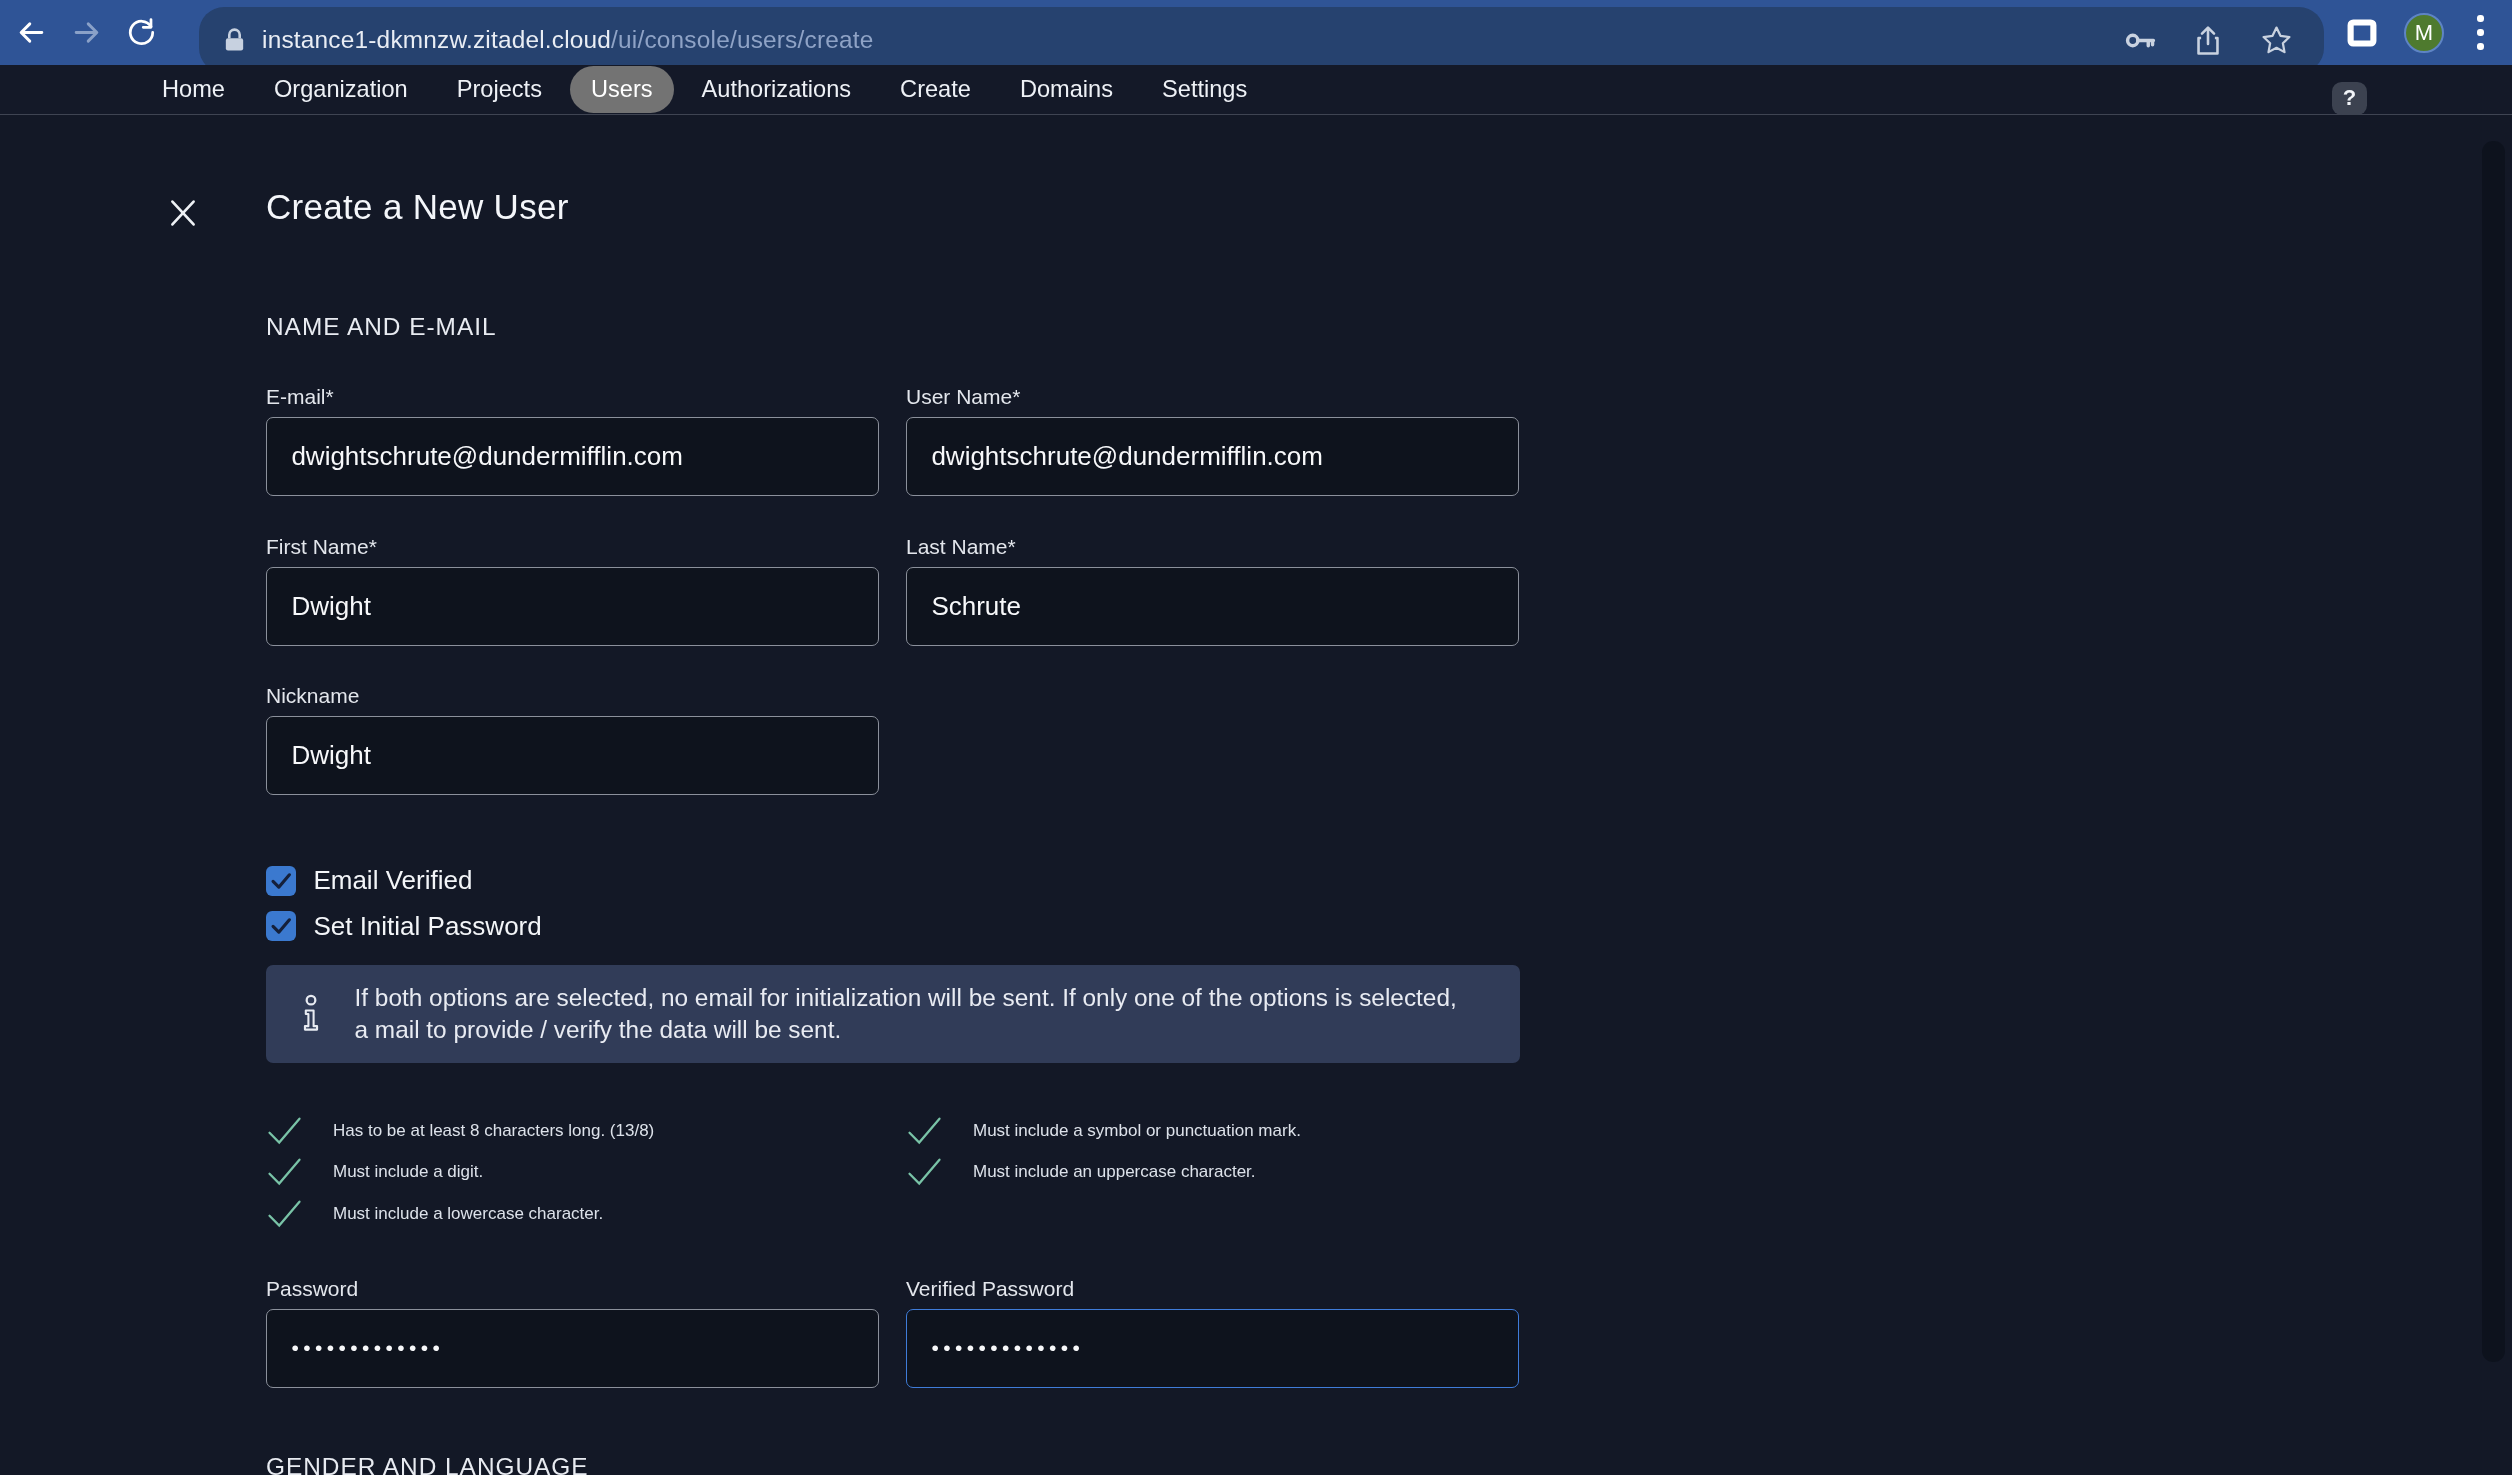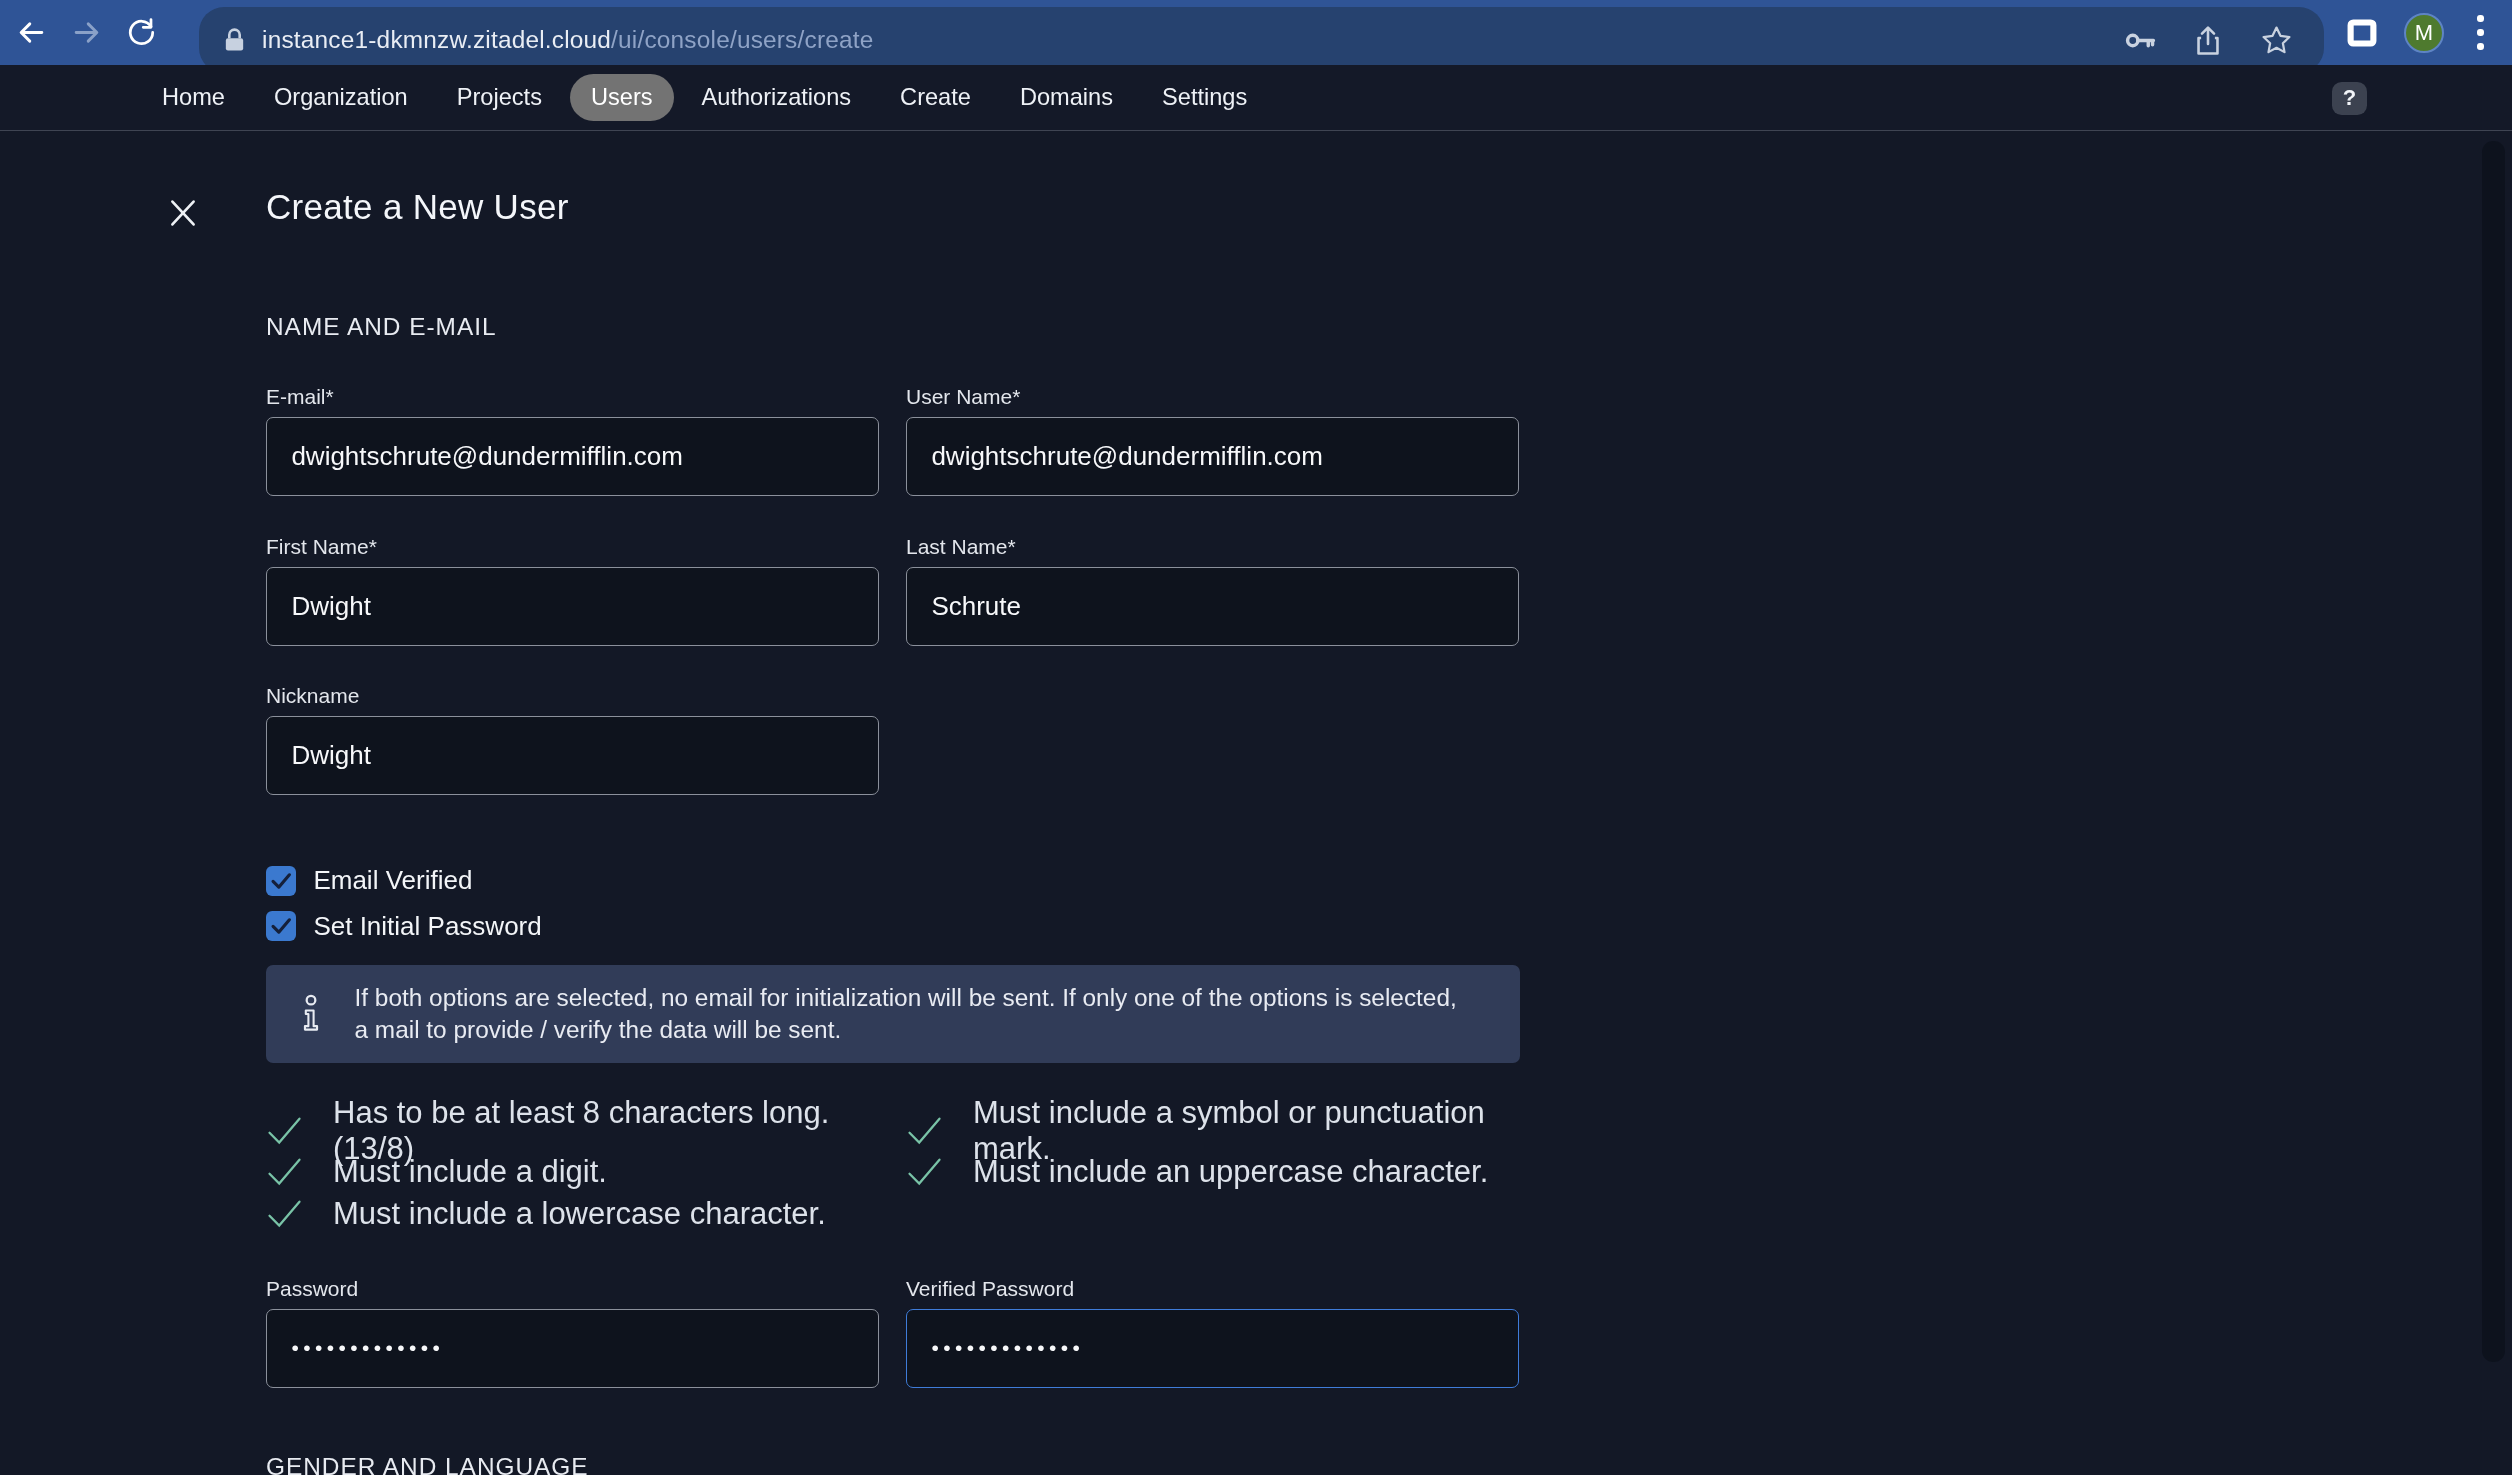--- a/index.html
+++ b/index.html
@@ -35,21 +35,21 @@
     width:40px; height:40px; border-radius:50%; background:#4e7a2e;
     border:2.6px solid #5e84c4;
     display:flex; align-items:center; justify-content:center;
     color:#fff; font-size:22px; font-weight:500; margin:0 19px; cursor:pointer;
   }
   .kebab { width:35px; height:38px; display:flex; flex-direction:column; align-items:center; justify-content:center; gap:7.9px; margin-right:14px; cursor:pointer; }
   .kebab i { width:6.1px; height:6.1px; border-radius:50%; background:#fff; }
 
   
   .navbar {
-    position:absolute; top:65px; left:0; width:2512px; height:66px;
+    position:absolute; top:65px; left:0; width:2512px; height:50px;
     background:#141928; border-bottom:1.7px solid #3f4452;
     display:flex; align-items:center;
   }
   .tabs { display:flex; align-items:center; gap:7px; margin-left:141px; }
   .tab {
     padding:9.6px 21px; font-size:23.6px; font-weight:500; color:#eef1f6;
     border-radius:35px; cursor:pointer; white-space:nowrap;
   }
   .tab.active { background:#737373; color:#ffffff; }
   .help-btn {
@@ -90,21 +90,21 @@
     margin-top:21px; width:1254px; background:#313c58; border-radius:7px;
     padding:17.4px 28px; display:flex; align-items:center;
   }
   .info-icon { flex:0 0 auto; margin:0 31px 0 3.5px; }
   .info-text { font-size:24.4px; line-height:32px; color:#e8ebf2; max-width:1117px; }
 
   .reqs { margin-top:51px; display:grid; grid-template-columns:613px 613px; column-gap:27px; }
   .req-col { display:flex; flex-direction:column; gap:8.7px; }
   .req { display:flex; align-items:center; height:33px; }
   .req svg { flex:0 0 auto; }
-  .req span { margin-left:30px; font-size:31px; color:#dde2ea; }
+  .req span { margin-left:30px; font-size:17px; color:#dde2ea; }
 
   .bottom-h { margin-top:66px; }
 
   
   .scrollbar {
     position:absolute; right:7px; top:141px; width:23px; height:1221px;
     border-radius:11.3px; background:#0d121d; cursor:pointer;
   }
 </style>
 </head>

